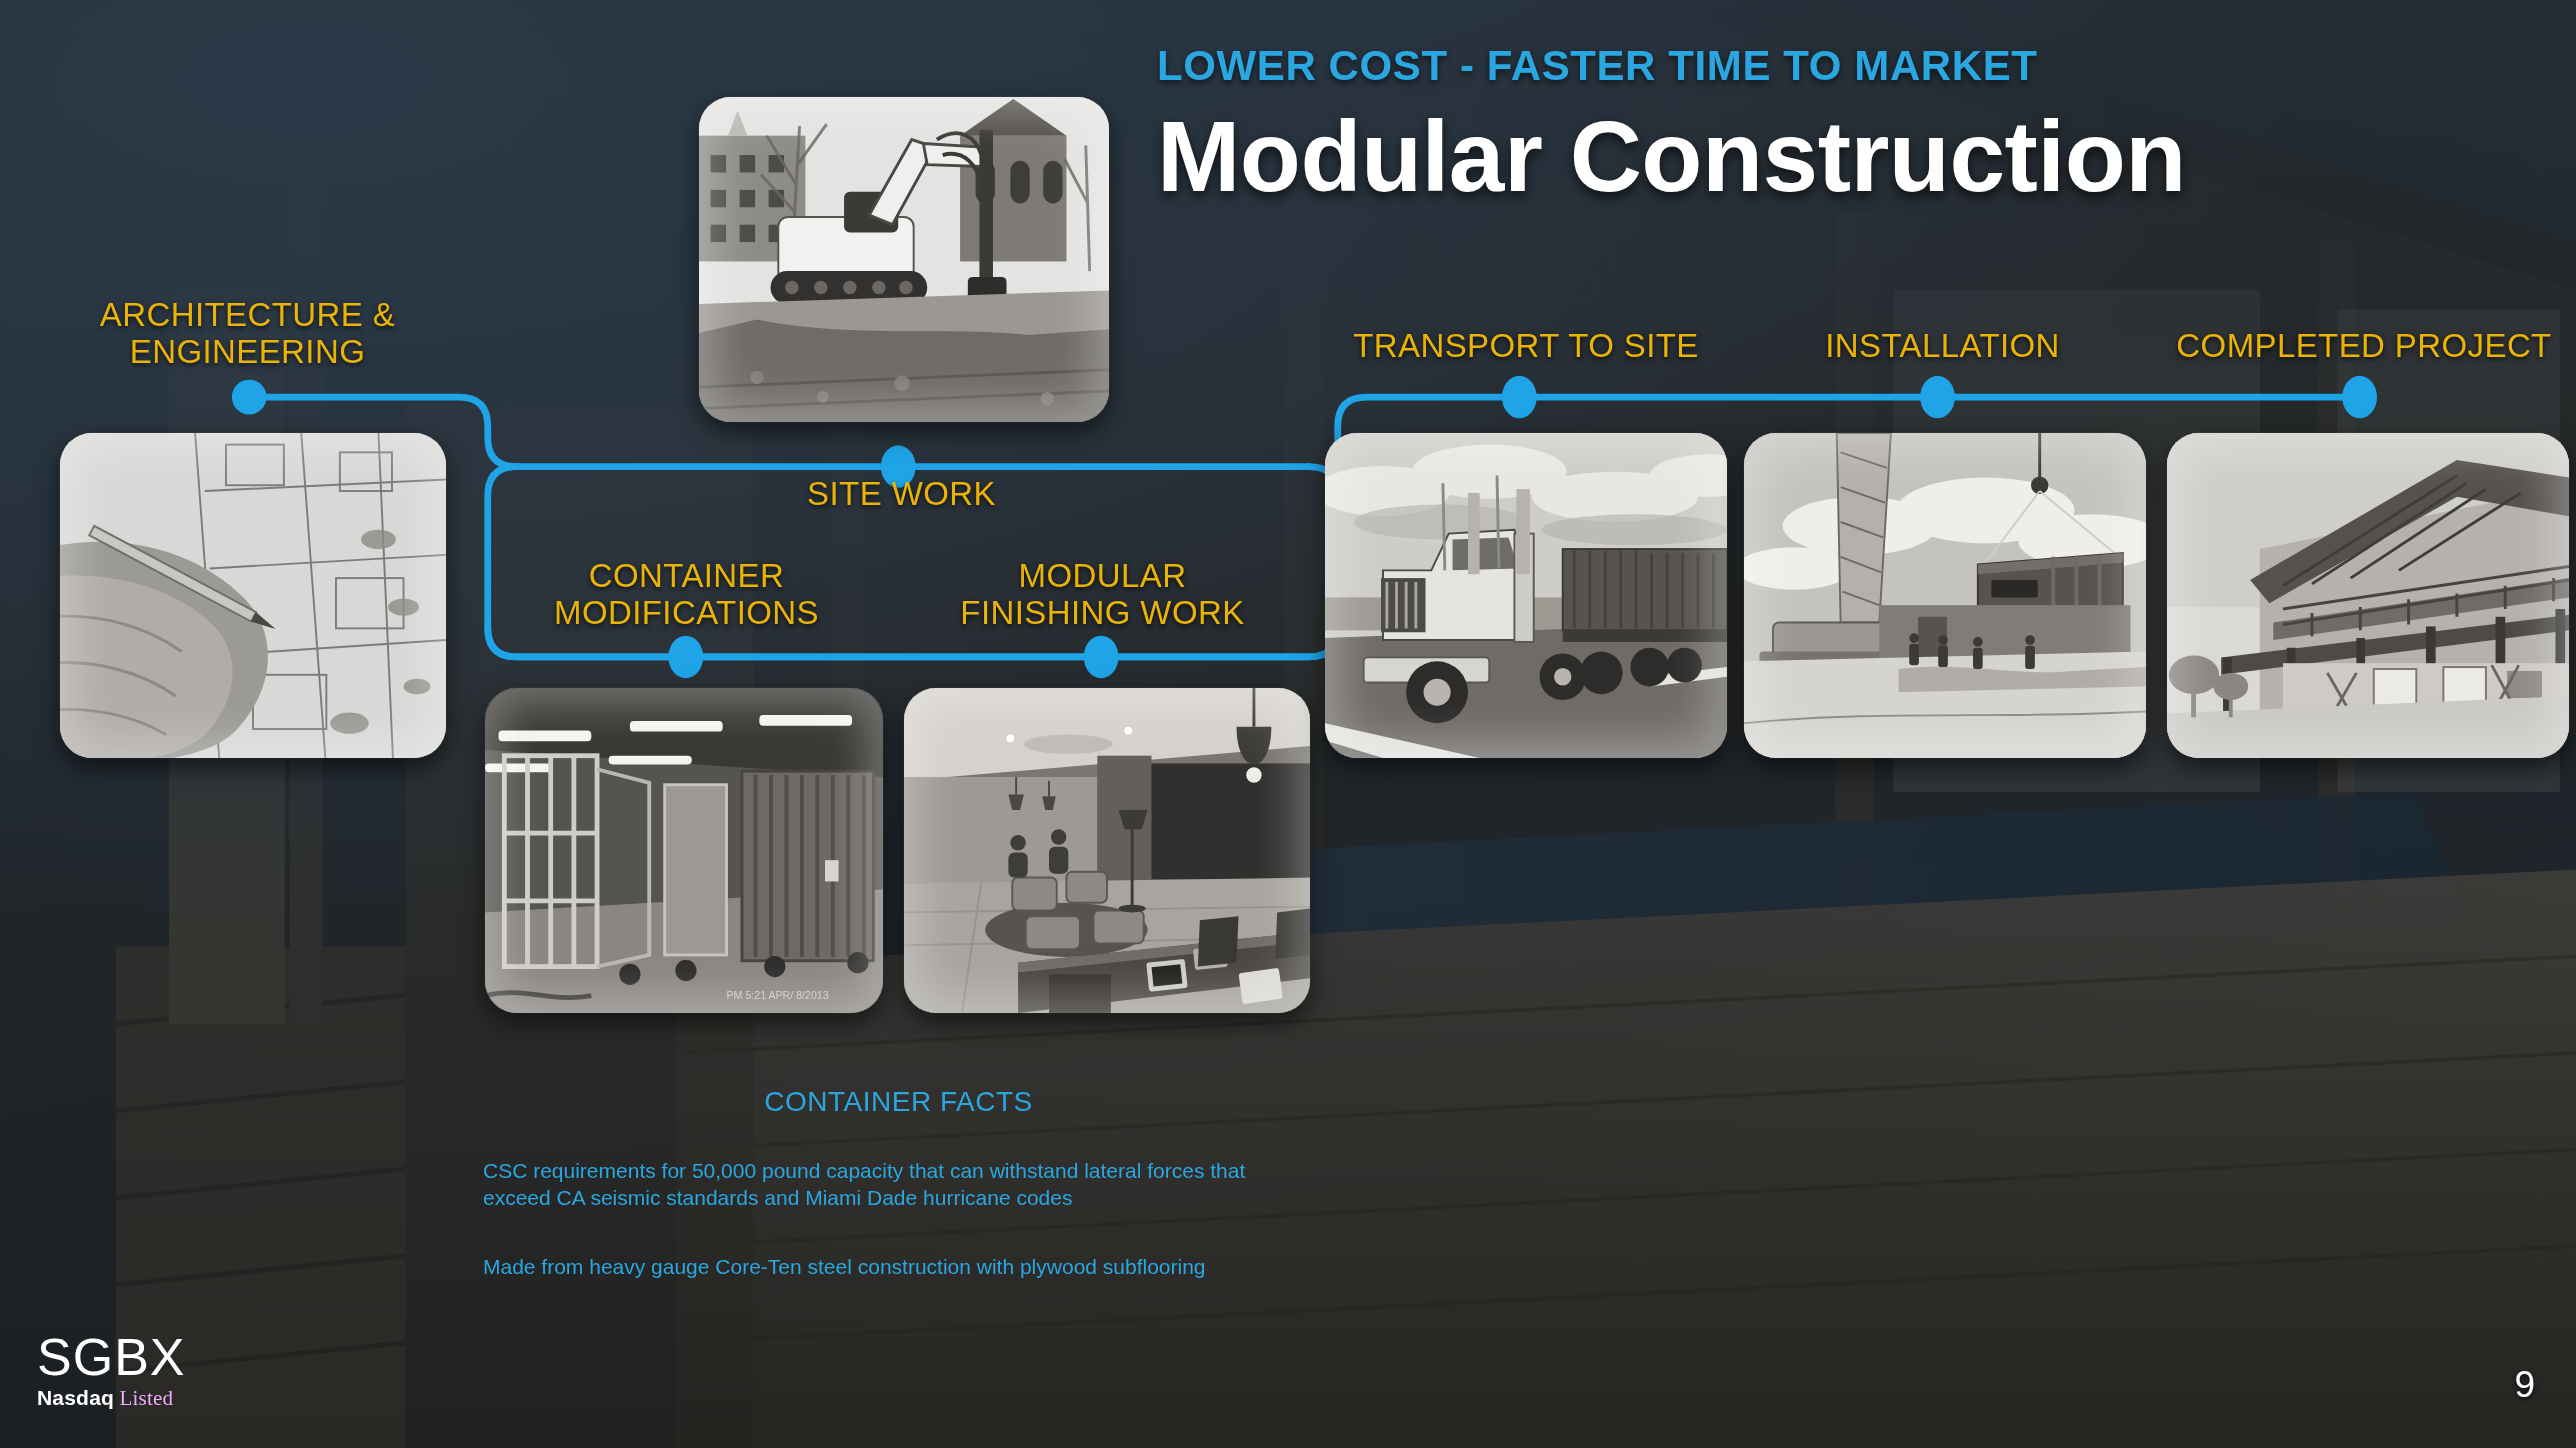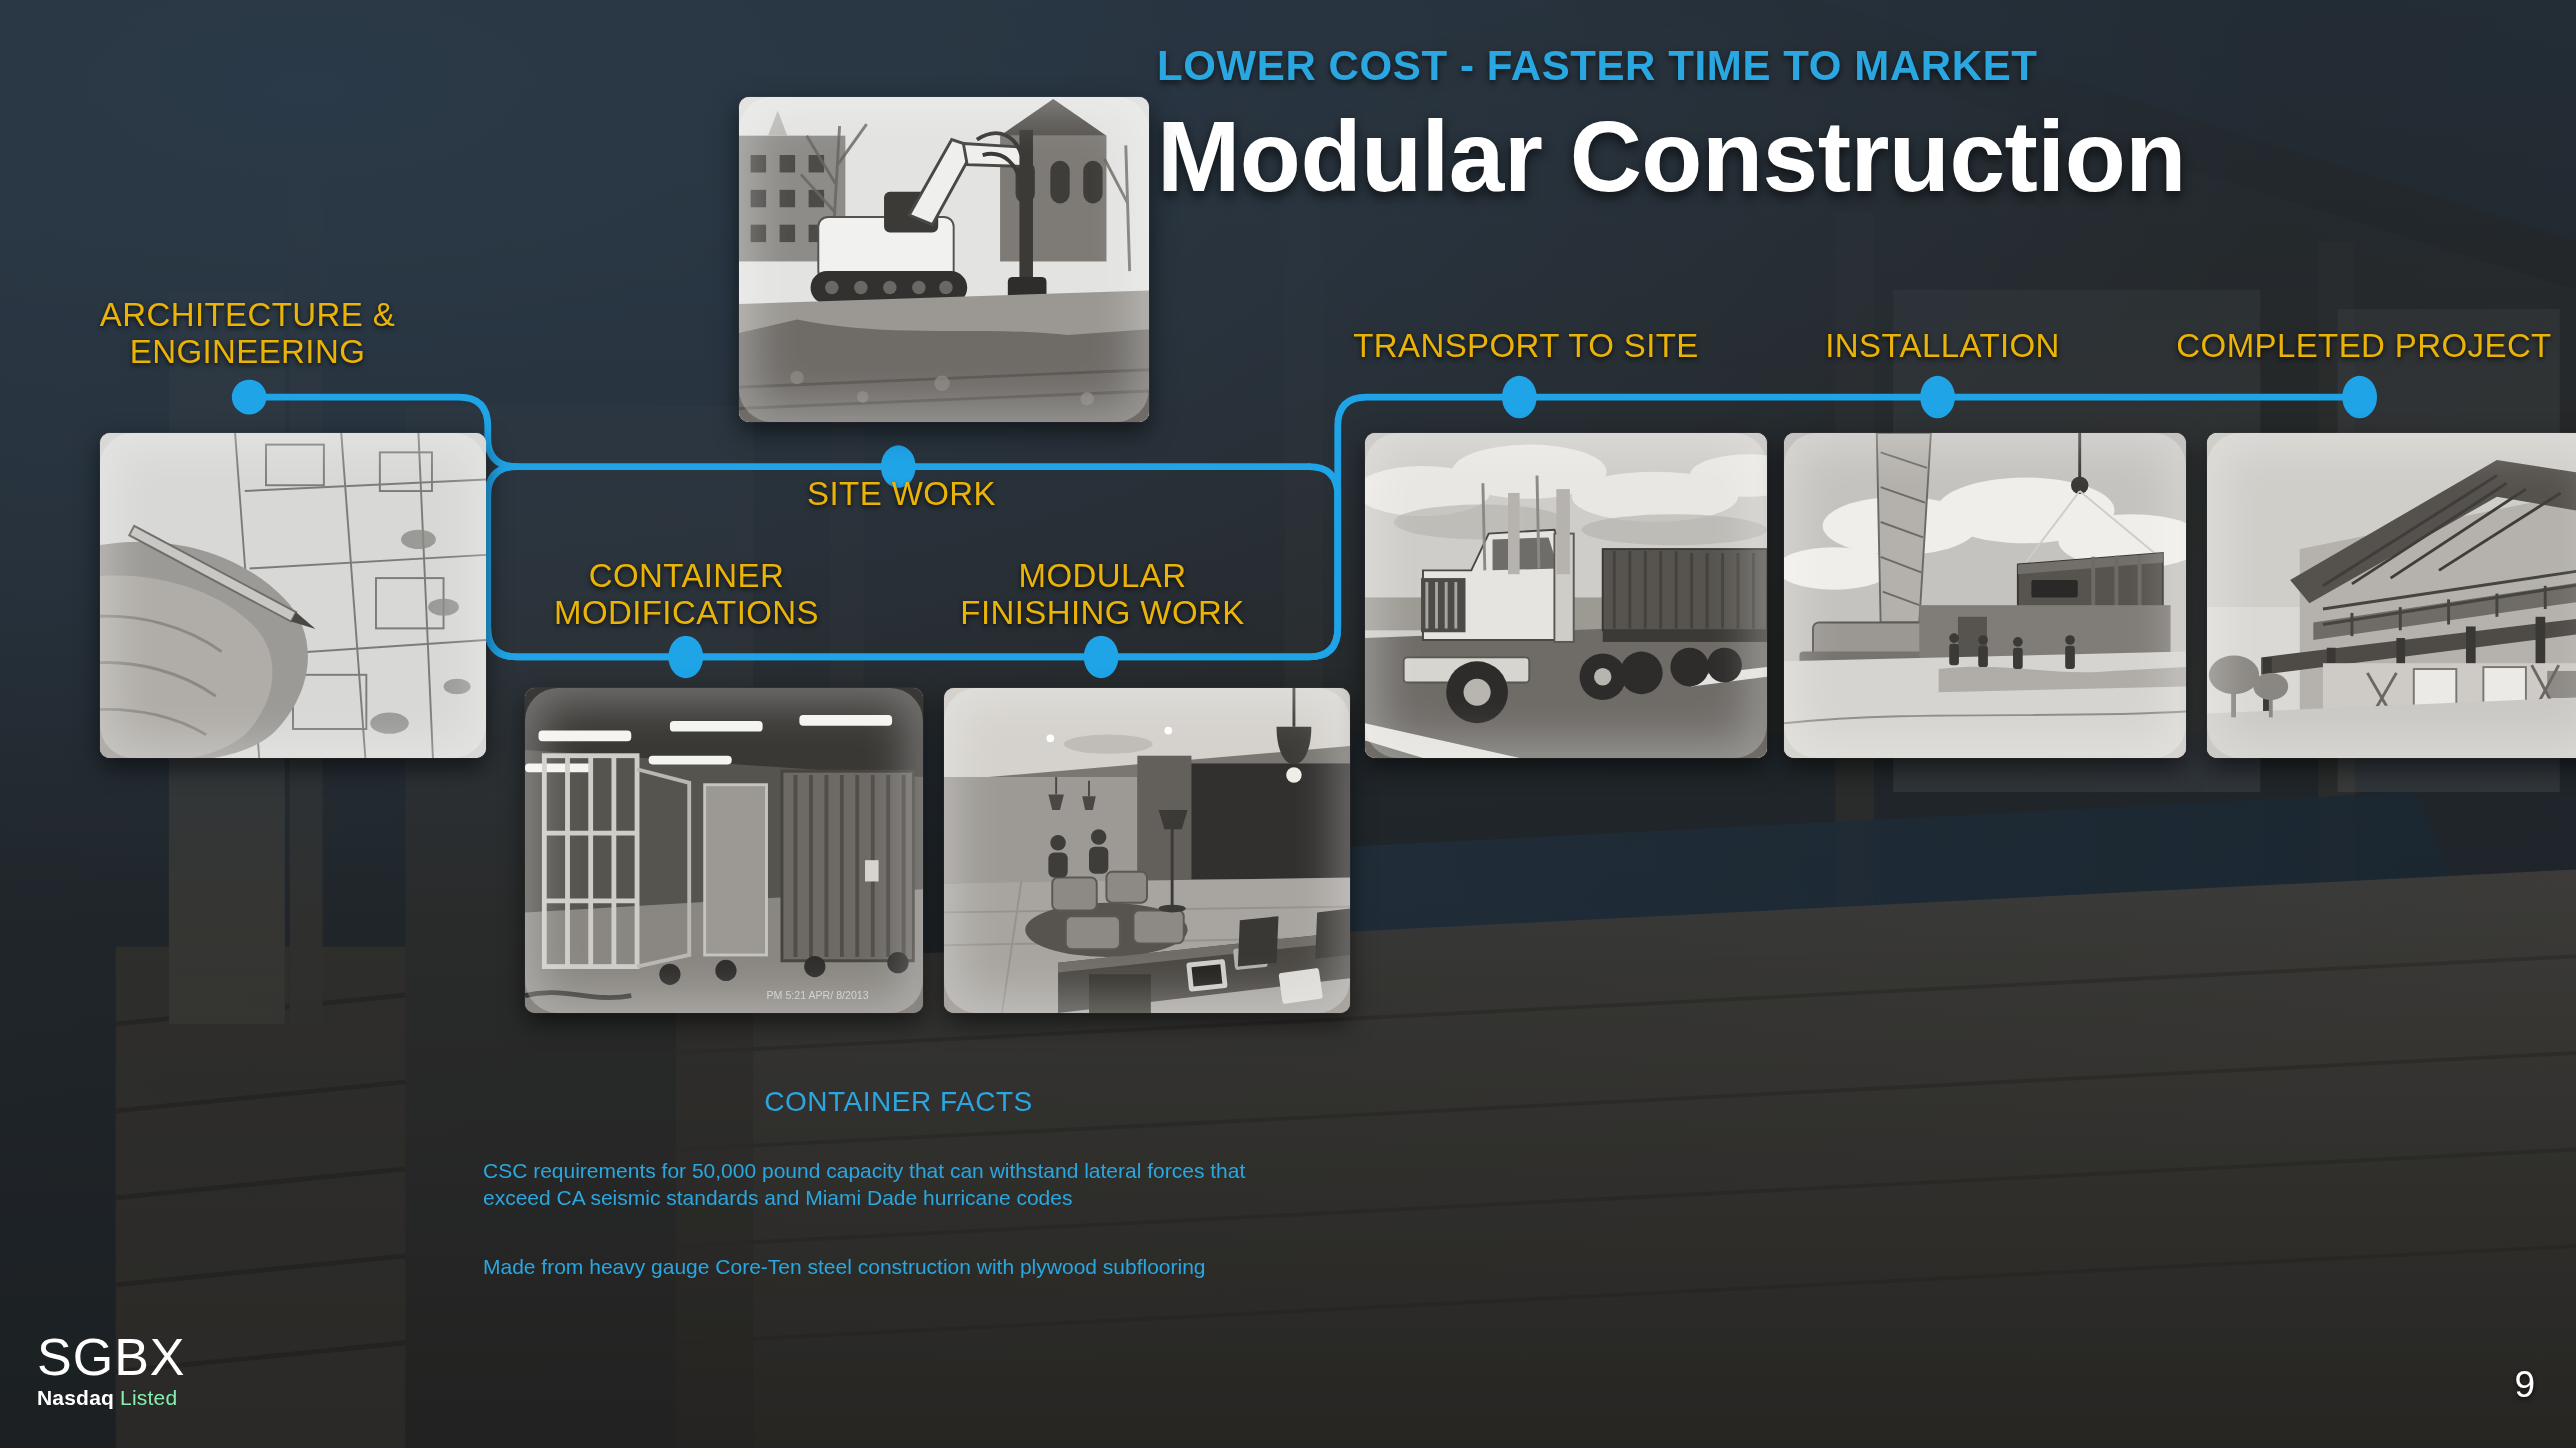--- a/index.html
+++ b/index.html
@@ -15,24 +15,23 @@
   .bg-veil{
     position:absolute;inset:0;
     background:
       radial-gradient(120% 90% at 12% 6%, rgba(43,58,72,.96) 0%, rgba(40,52,64,.72) 36%, rgba(26,28,28,.30) 64%, rgba(18,18,18,.12) 100%),
       linear-gradient(180deg, rgba(38,50,62,.88) 0%, rgba(30,34,36,.55) 30%, rgba(22,22,21,.42) 62%, rgba(20,19,17,.56) 100%);
   }
   
   .flow{position:absolute;inset:0;width:2576px;height:1449px;}
   
   .card{
-    position:absolute;border-radius:10px;overflow:hidden;
+    position:absolute;border-radius:32px;overflow:hidden;
     box-shadow:0 9.7px 25px rgba(0,0,0,.55), 0 0 0 1px rgba(255,255,255,.05);
     background:#e5e5e5;
-    margin-left:40px;
   }
   .card svg{display:block;width:100%;height:100%;}
   .card::after{
     content:"";position:absolute;inset:0;border-radius:33px;pointer-events:none;
     box-shadow:inset 0 0 44px 15.5px rgba(255,255,255,.30);
   }
   
   .steplabel{
     position:absolute;color:#eab308;font-size:33px;letter-spacing:0.4px;
     line-height:1.12;text-align:center;white-space:pre-line;
@@ -52,21 +51,21 @@
   }
   
   .facts{position:absolute;left:483px;top:1086px;width:831px;color:#2aa7e0;}
   .facts-h{font-size:28px;letter-spacing:0.5px;margin:0 0 39px 0;text-align:center;}
   .facts-p{font-size:21px;line-height:1.3;margin:0 0 41px 0;}
   
   .logo{position:absolute;left:37px;top:1331px;color:#fff;}
   .logo-main{font-size:52px;letter-spacing:1px;line-height:1;}
   .logo-sub{font-size:21px;letter-spacing:0.2px;margin-top:2.9px;}
   .logo-sub b{font-weight:bold;}
-  .logo-sub span{color:#86efac;}
+  .logo-sub span{color:#f0abfc;font-family:Liberation Serif, serif;}
   .pagenum{
     position:absolute;right:41px;top:1364px;color:#ffffff;font-size:37px;
     text-shadow:0 1.9px 4.8px rgba(0,0,0,.7);
   }
 </style>
 </head>
 <body>
 
 <div class="slide">
 

